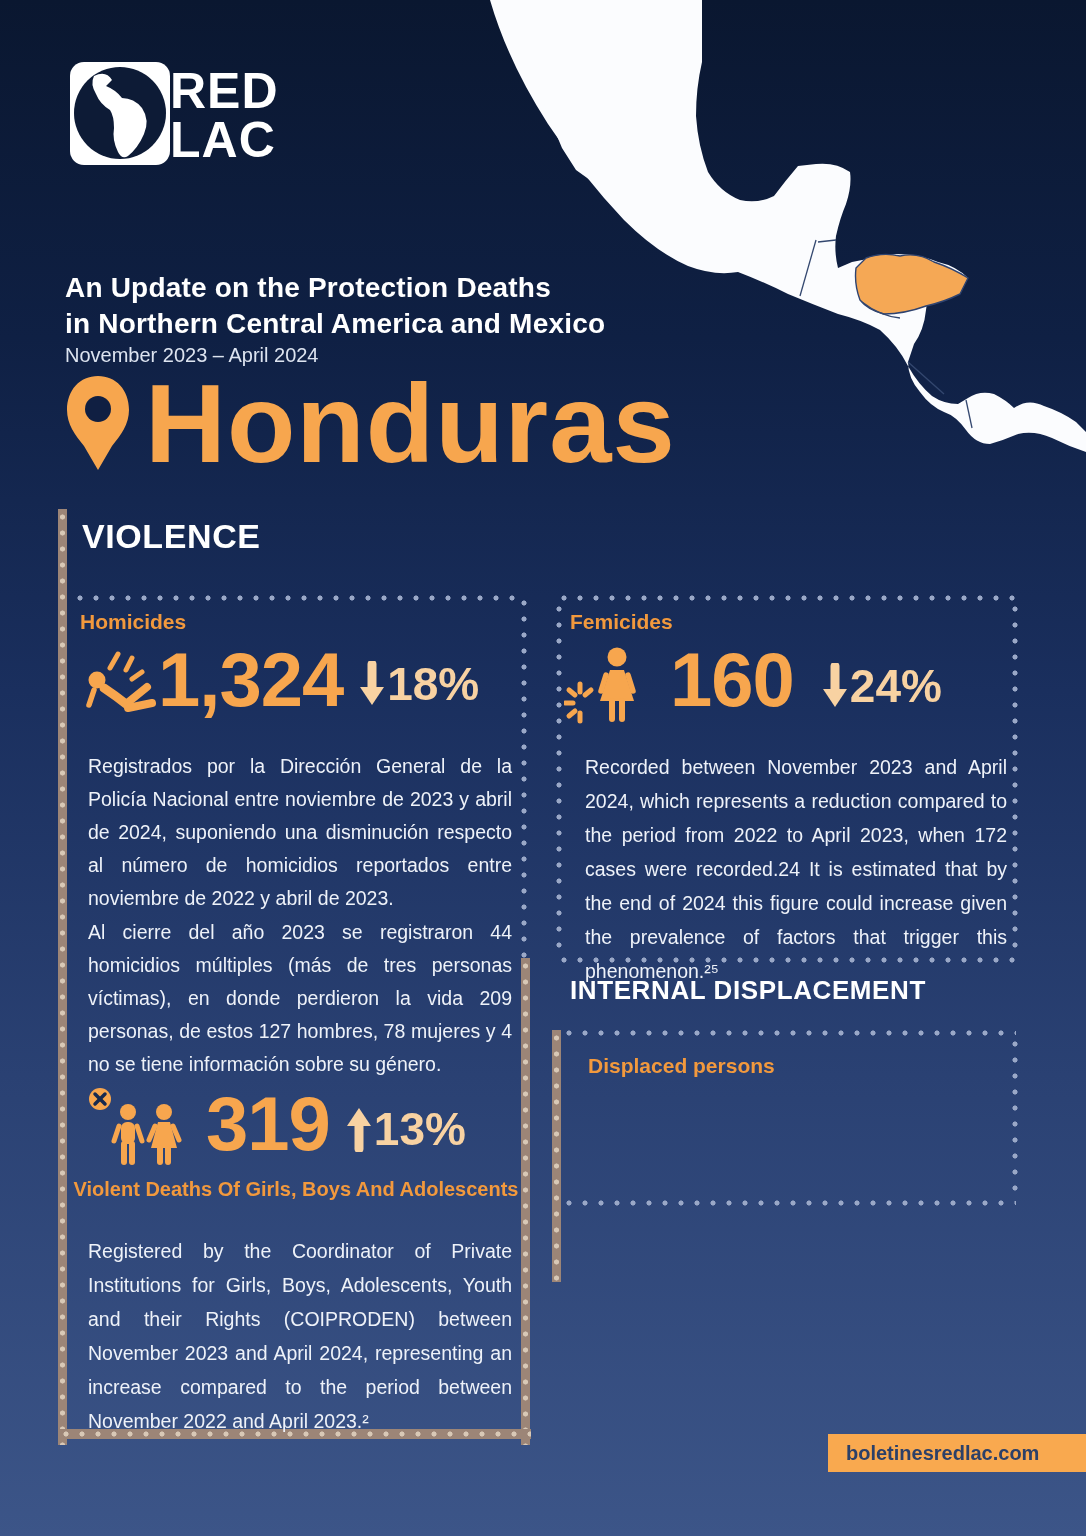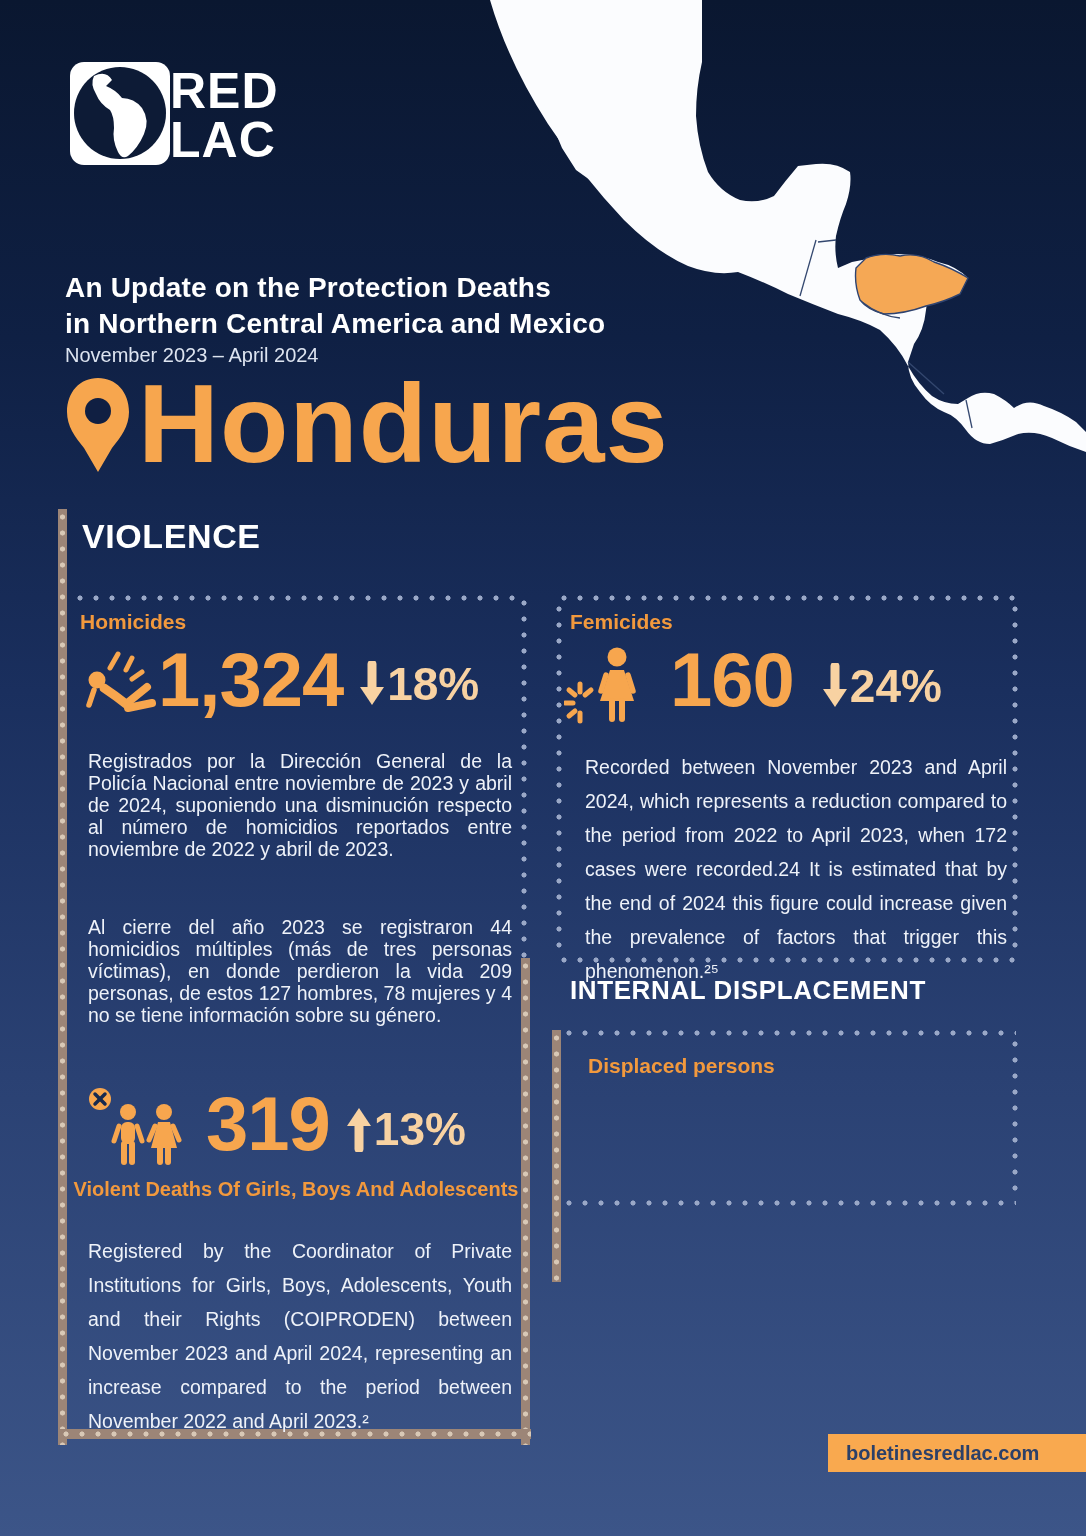--- a/index.html
+++ b/index.html
@@ -10,21 +10,21 @@
     background:linear-gradient(180deg,#0A1730 0%, #0F2044 22%, #1A2F5E 45%, #2A4173 70%, #3C5588 100%);
   }
   .map-svg { position:absolute; left:456px; top:0; width:630px; height:460px; }
 
   .logo { position:absolute; left:70px; top:62px; display:flex; gap:0; align-items:flex-end; }
   .logo-text { color:#fff; font-size:50px; font-weight:800; line-height:0.98; letter-spacing:1px; }
 
   .title { position:absolute; left:65px; top:270px; color:#fff; font-size:28px; font-weight:700; line-height:1.3; letter-spacing:0.2px; }
   .period { position:absolute; left:65px; top:344px; color:#dde4f0; font-size:20px; font-weight:400; }
 
-  .country-row { position:absolute; left:62px; top:368px; display:flex; align-items:flex-end; gap:4px; }
+  .country-row { position:absolute; left:62px; top:368px; display:flex; align-items:center; gap:11px; }
   .country-name { color:#F7A64E; font-size:112px; font-weight:800; letter-spacing:1px; line-height:1; }
 
   .section-heading { position:absolute; color:#fff; font-weight:700; letter-spacing:0.6px; }
   .violence-heading { left:82px; top:517px; font-size:34px; }
   .displacement-heading { left:570px; top:975px; font-size:26px; }
 
   
   .tanbar-v, .tanbar-h { position:absolute; background-color:#9C8577;
     background-image:radial-gradient(circle,#D8C8B6 2.3px, transparent 2.8px); }
   .tanbar-v { background-size:9px 16px; }
@@ -57,21 +57,21 @@
   .homicides-row { left:84px; top:642px; }
   .femicides-row { left:564px; top:642px; }
   .child-row     { left:88px; top:1086px; }
   .displaced-row { left:580px; top:1082px; }
 
   .stat-value { color:#F7A64E; font-size:76px; font-weight:800; line-height:1; letter-spacing:-1px; }
   .stat-value.xl { font-size:80px; }
   .trend { display:flex; align-items:center; margin-left:14px; }
   .trend-num { color:#F8D2A2; font-size:46px; font-weight:800; letter-spacing:0; }
 
-  .para { position:absolute; color:#EEF2F9; font-size:19.5px; line-height:22px;
+  .para { position:absolute; color:#EEF2F9; font-size:19.5px; line-height:33px;
           text-align:justify; font-weight:400; }
   .para-1   { left:88px; top:750px;  width:424px; }
   .para-2   { left:88px; top:916px;  width:424px; }
   .para-3   { left:88px; top:1234px; width:424px; line-height:34px; }
   .para-fem { left:585px; top:750px; width:422px; line-height:34px; }
 
   .child-label { position:absolute; left:70px; top:1178px; width:452px; text-align:center;
                  color:#F2993D; font-size:20px; font-weight:700; }
 
   .web-badge { position:absolute; left:828px; top:1434px; width:258px; height:38px;

